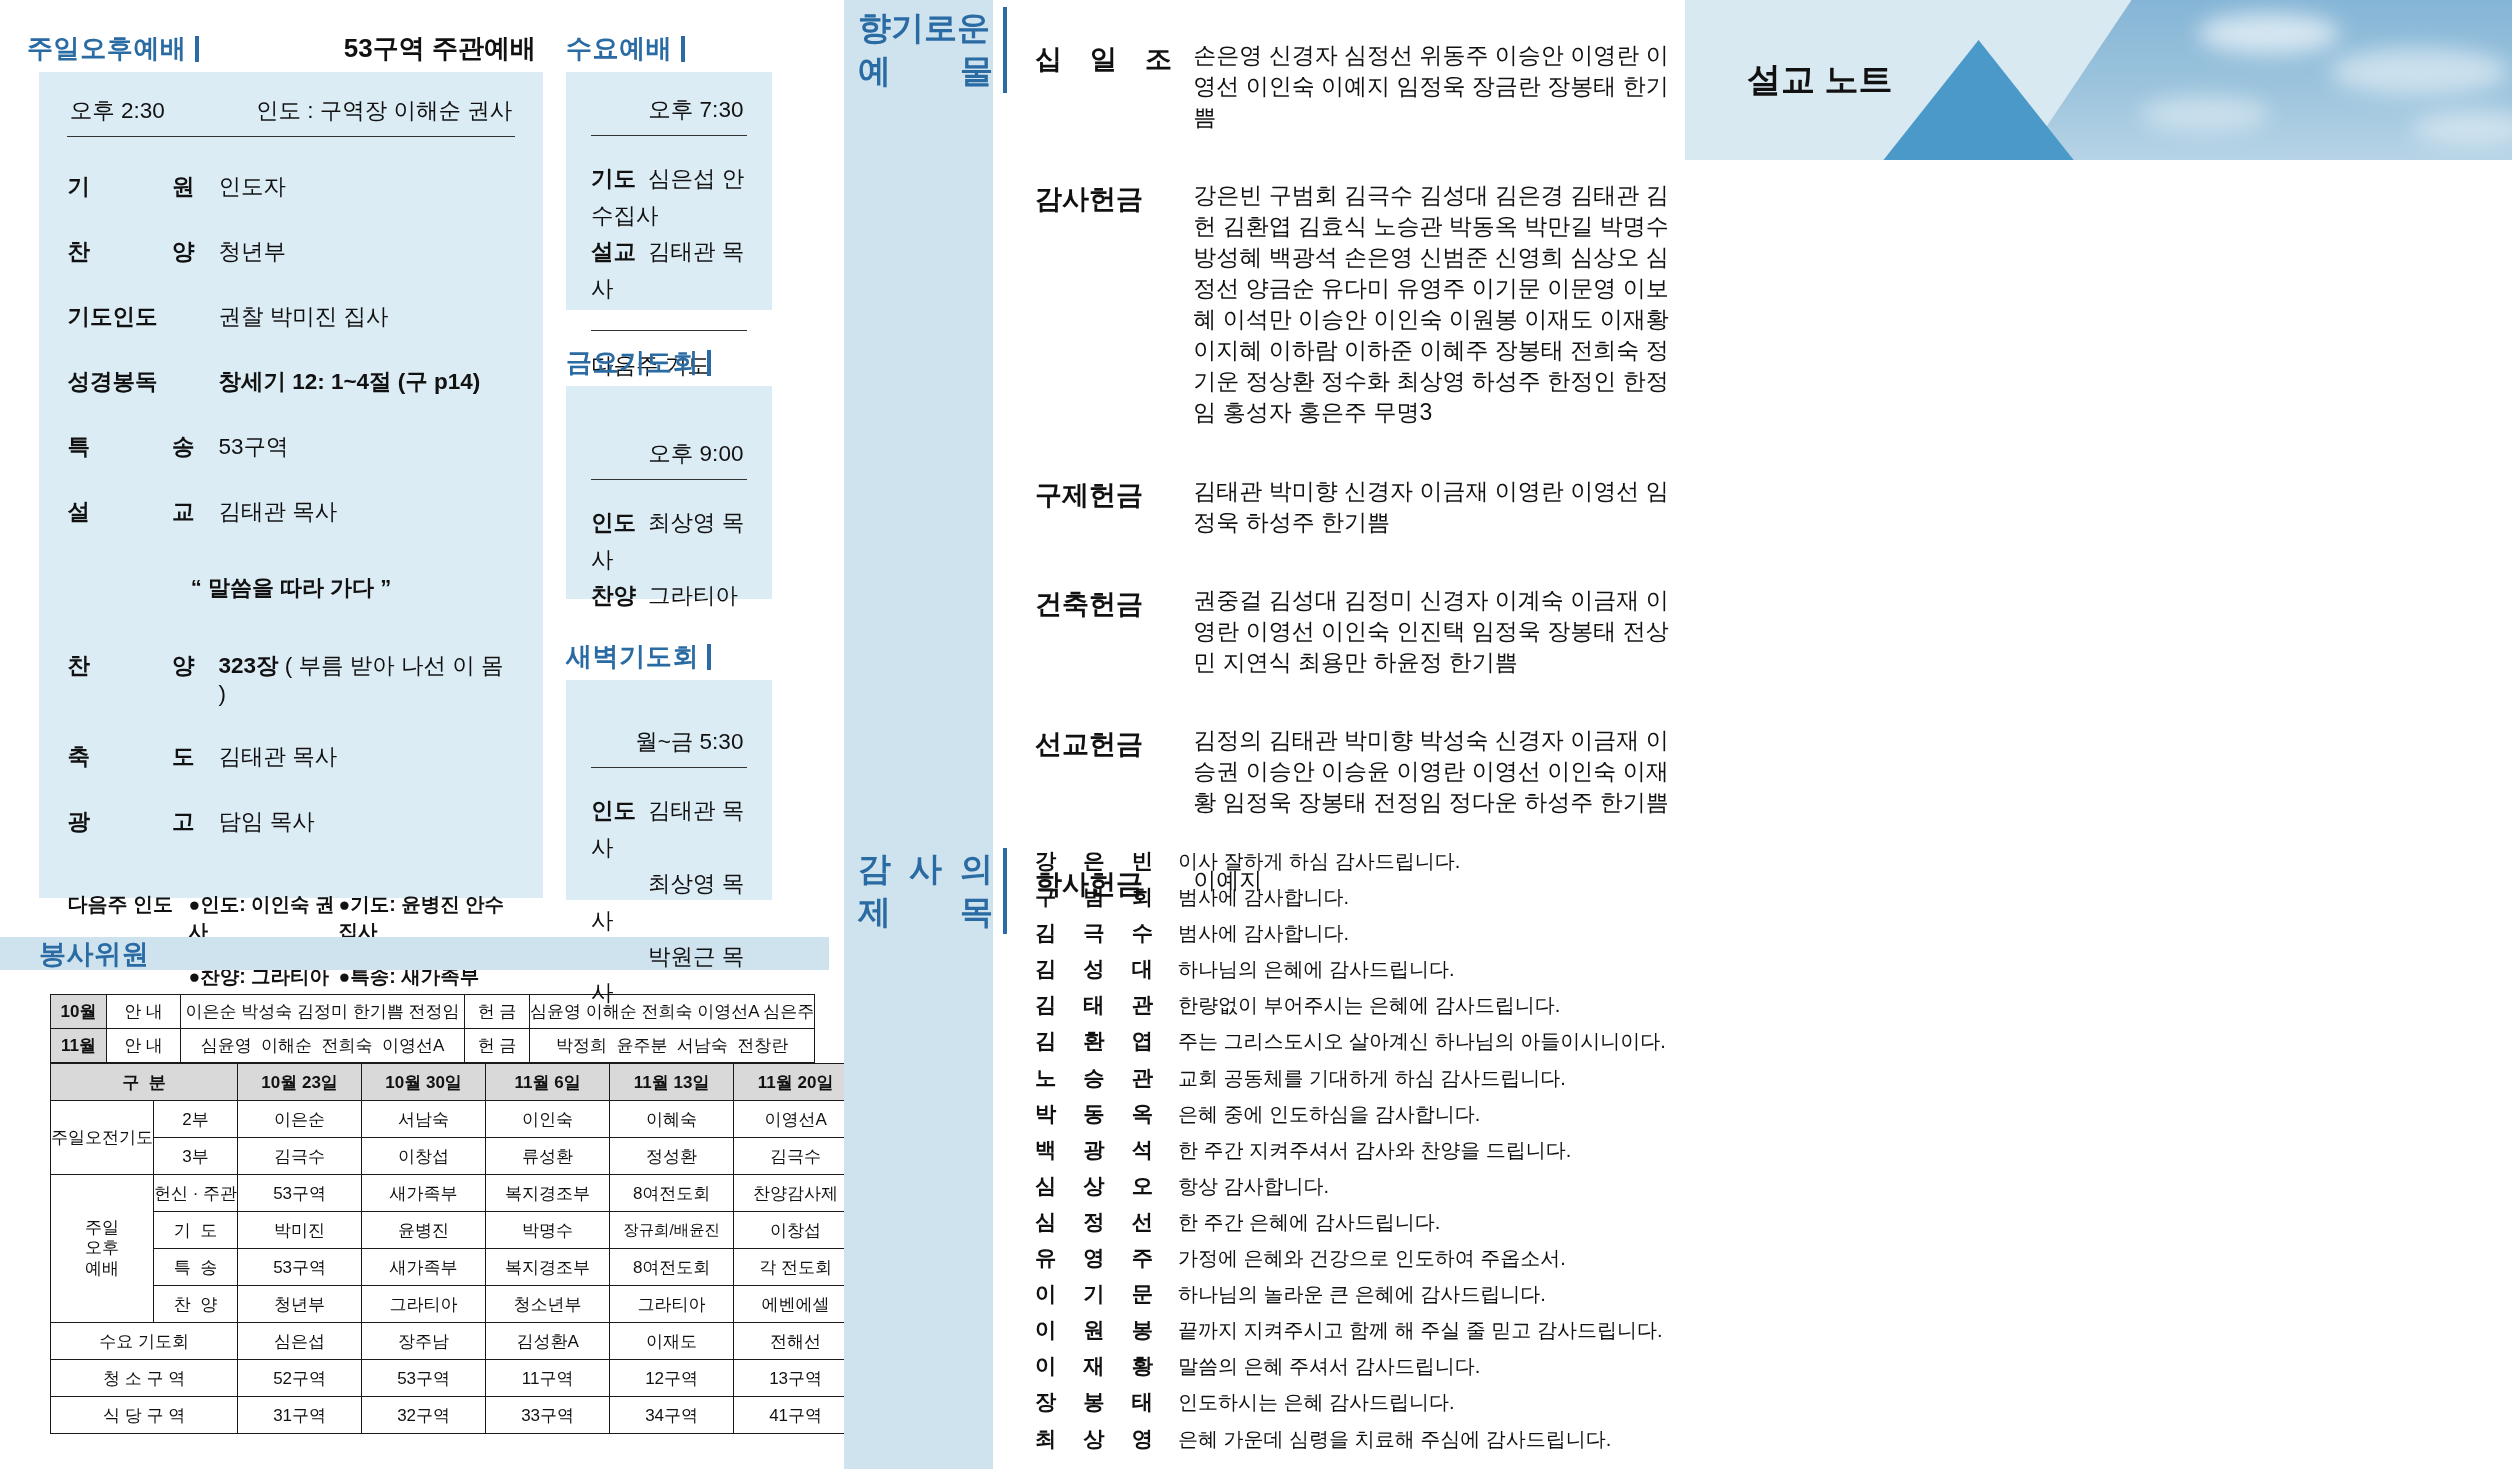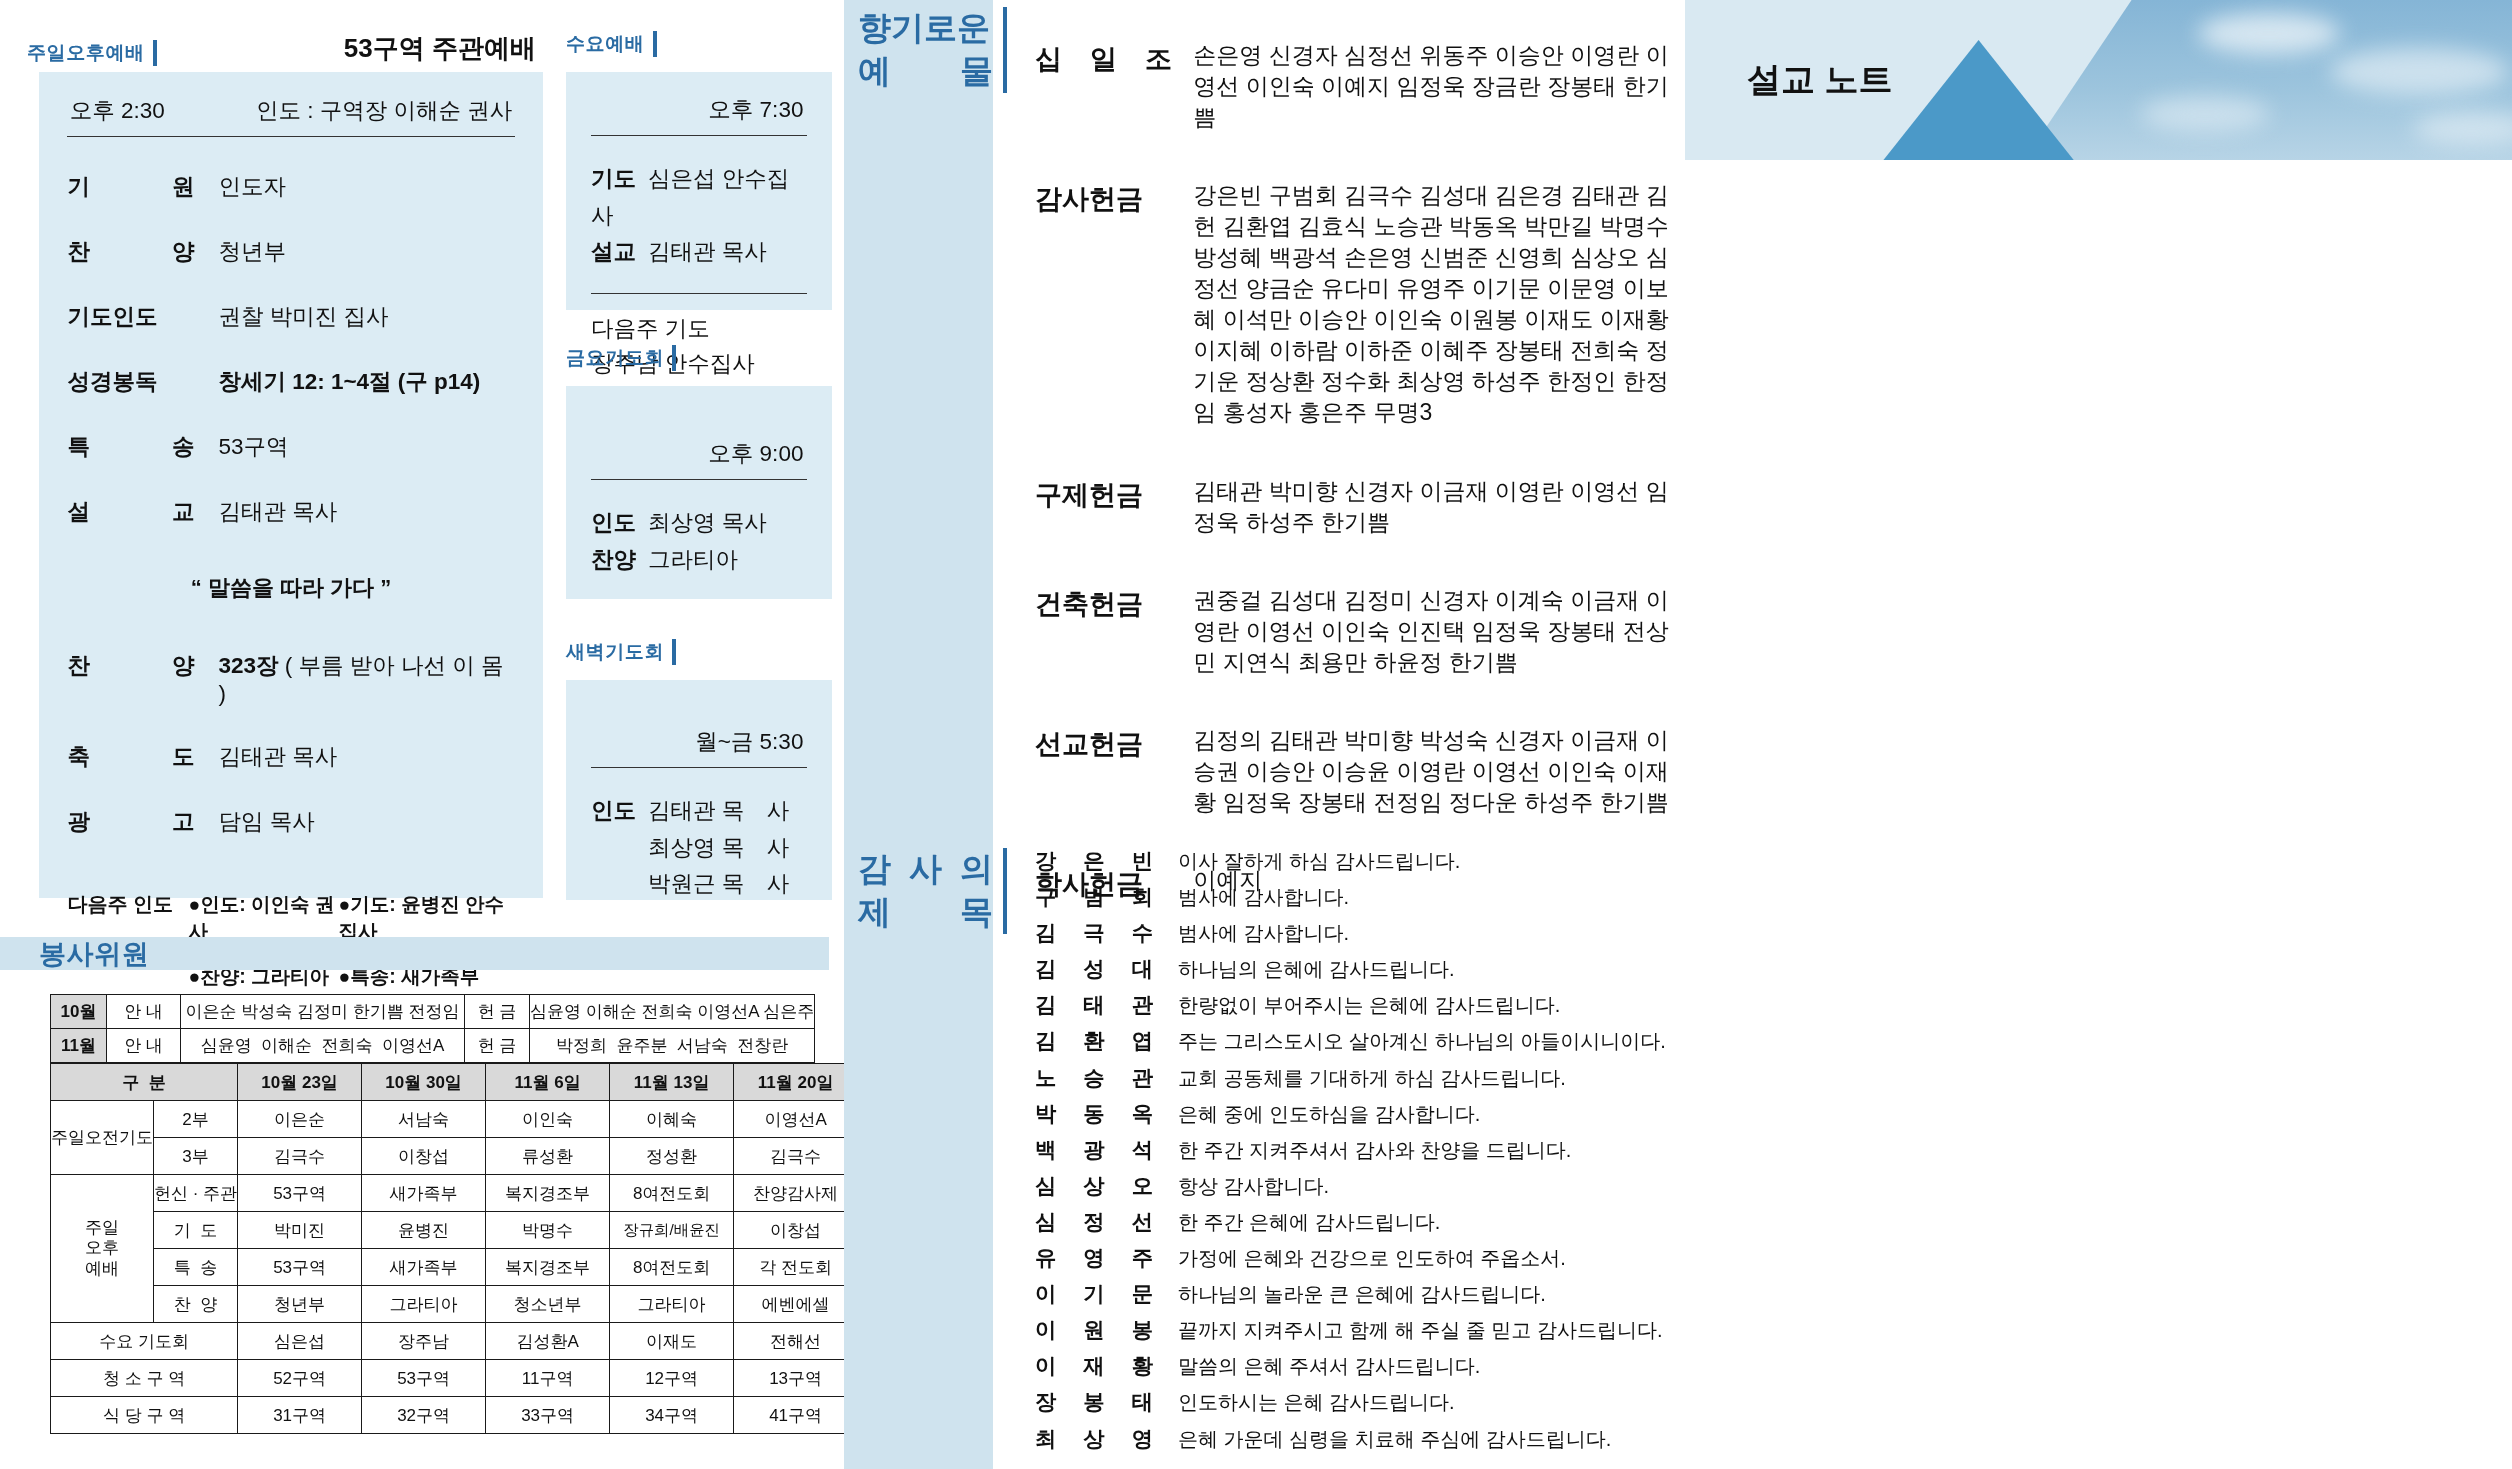--- a/index.html
+++ b/index.html
@@ -1,20 +1,20 @@
 <!DOCTYPE html>
 <html style="font-size:9.5px"><head>
 <meta charset="utf-8">
 <style>
   html,body{margin:0;padding:0;background:#fff;}
   .page{position:relative;width:2512px;height:1470px;background:#ffffff;overflow:hidden;
         font-family:"Liberation Sans","DejaVu Sans",sans-serif;color:#111;}
 
   
-  .sec-title{color:#2a6ba3;font-weight:bold;font-size:19px;letter-spacing:0.6px;display:flex;align-items:center;}
+  .sec-title{color:#2a6ba3;font-weight:bold;font-size:26px;letter-spacing:0.6px;display:flex;align-items:center;}
   .sec-title .bar{display:inline-block;width:4.1px;height:26px;background:#2a6ba3;margin-left:8.3px;}
 
   
   .l-head{position:absolute;left:27px;top:31px;width:521px;display:flex;justify-content:space-between;align-items:flex-end;}
   .l-sub{font-size:26px;font-weight:bold;color:#111;padding-right:12px;}
   .box{background:#dcecf4;}
   .box-left{position:absolute;left:39px;top:72px;width:504px;height:826px;padding:16.6px 28.4px;box-sizing:border-box;}
   .time-row{display:flex;justify-content:space-between;font-size:22.5px;padding:6px 2.4px 10.7px 2.4px;border-bottom:1.8px solid #333;}
   .order{margin-top:34px;}
   .o-row{display:flex;margin-bottom:34px;font-size:22.5px;align-items:baseline;}
@@ -33,21 +33,21 @@
   table.btable td{border:1.2px solid #1a1a1a;text-align:center;font-size:17px;padding:0;white-space:pre;overflow:hidden;}
   table.btable{border:1.8px solid #1a1a1a;}
   td.gray{background:#d9d9d9;font-weight:bold;}
   td.hdr{background:#d9d9d9;font-weight:bold;font-size:18.4px;}
   .tr-top td{height:33px;}
   .tr-main td{height:36px;}
   td.grp{white-space:pre-line;line-height:1.2;}
 
   
   .m-title{position:absolute;left:566px;}
-  .box-mid{position:absolute;left:566px;width:266px;padding:18px 25px;box-sizing:border-box;}
+  .box-mid{position:absolute;left:566px;width:206px;padding:18px 25px;box-sizing:border-box;}
   .m-time{text-align:right;font-size:22.5px;padding:3.6px 3.6px 10.7px 3.6px;border-bottom:1.8px solid #333;}
   .m-rows{margin-top:25px;font-size:22.5px;line-height:1.62;}
   .m-k{font-weight:bold;display:inline-block;min-width:57px;}
   .m-div{border-top:1.8px solid #333;margin:22.5px 0 18px 0;}
   .m-foot{font-size:22.5px;line-height:1.55;}
 
   
   .vband{position:absolute;left:844px;top:0;width:149px;height:1470px;background:#cfe3ee;}
   .band-title{position:absolute;color:#2a6ba3;font-weight:bold;font-size:33px;line-height:1.3;
               width:135px;text-align-last:justify;border-right:4.1px solid #2a6ba3;padding-right:9.5px;}

